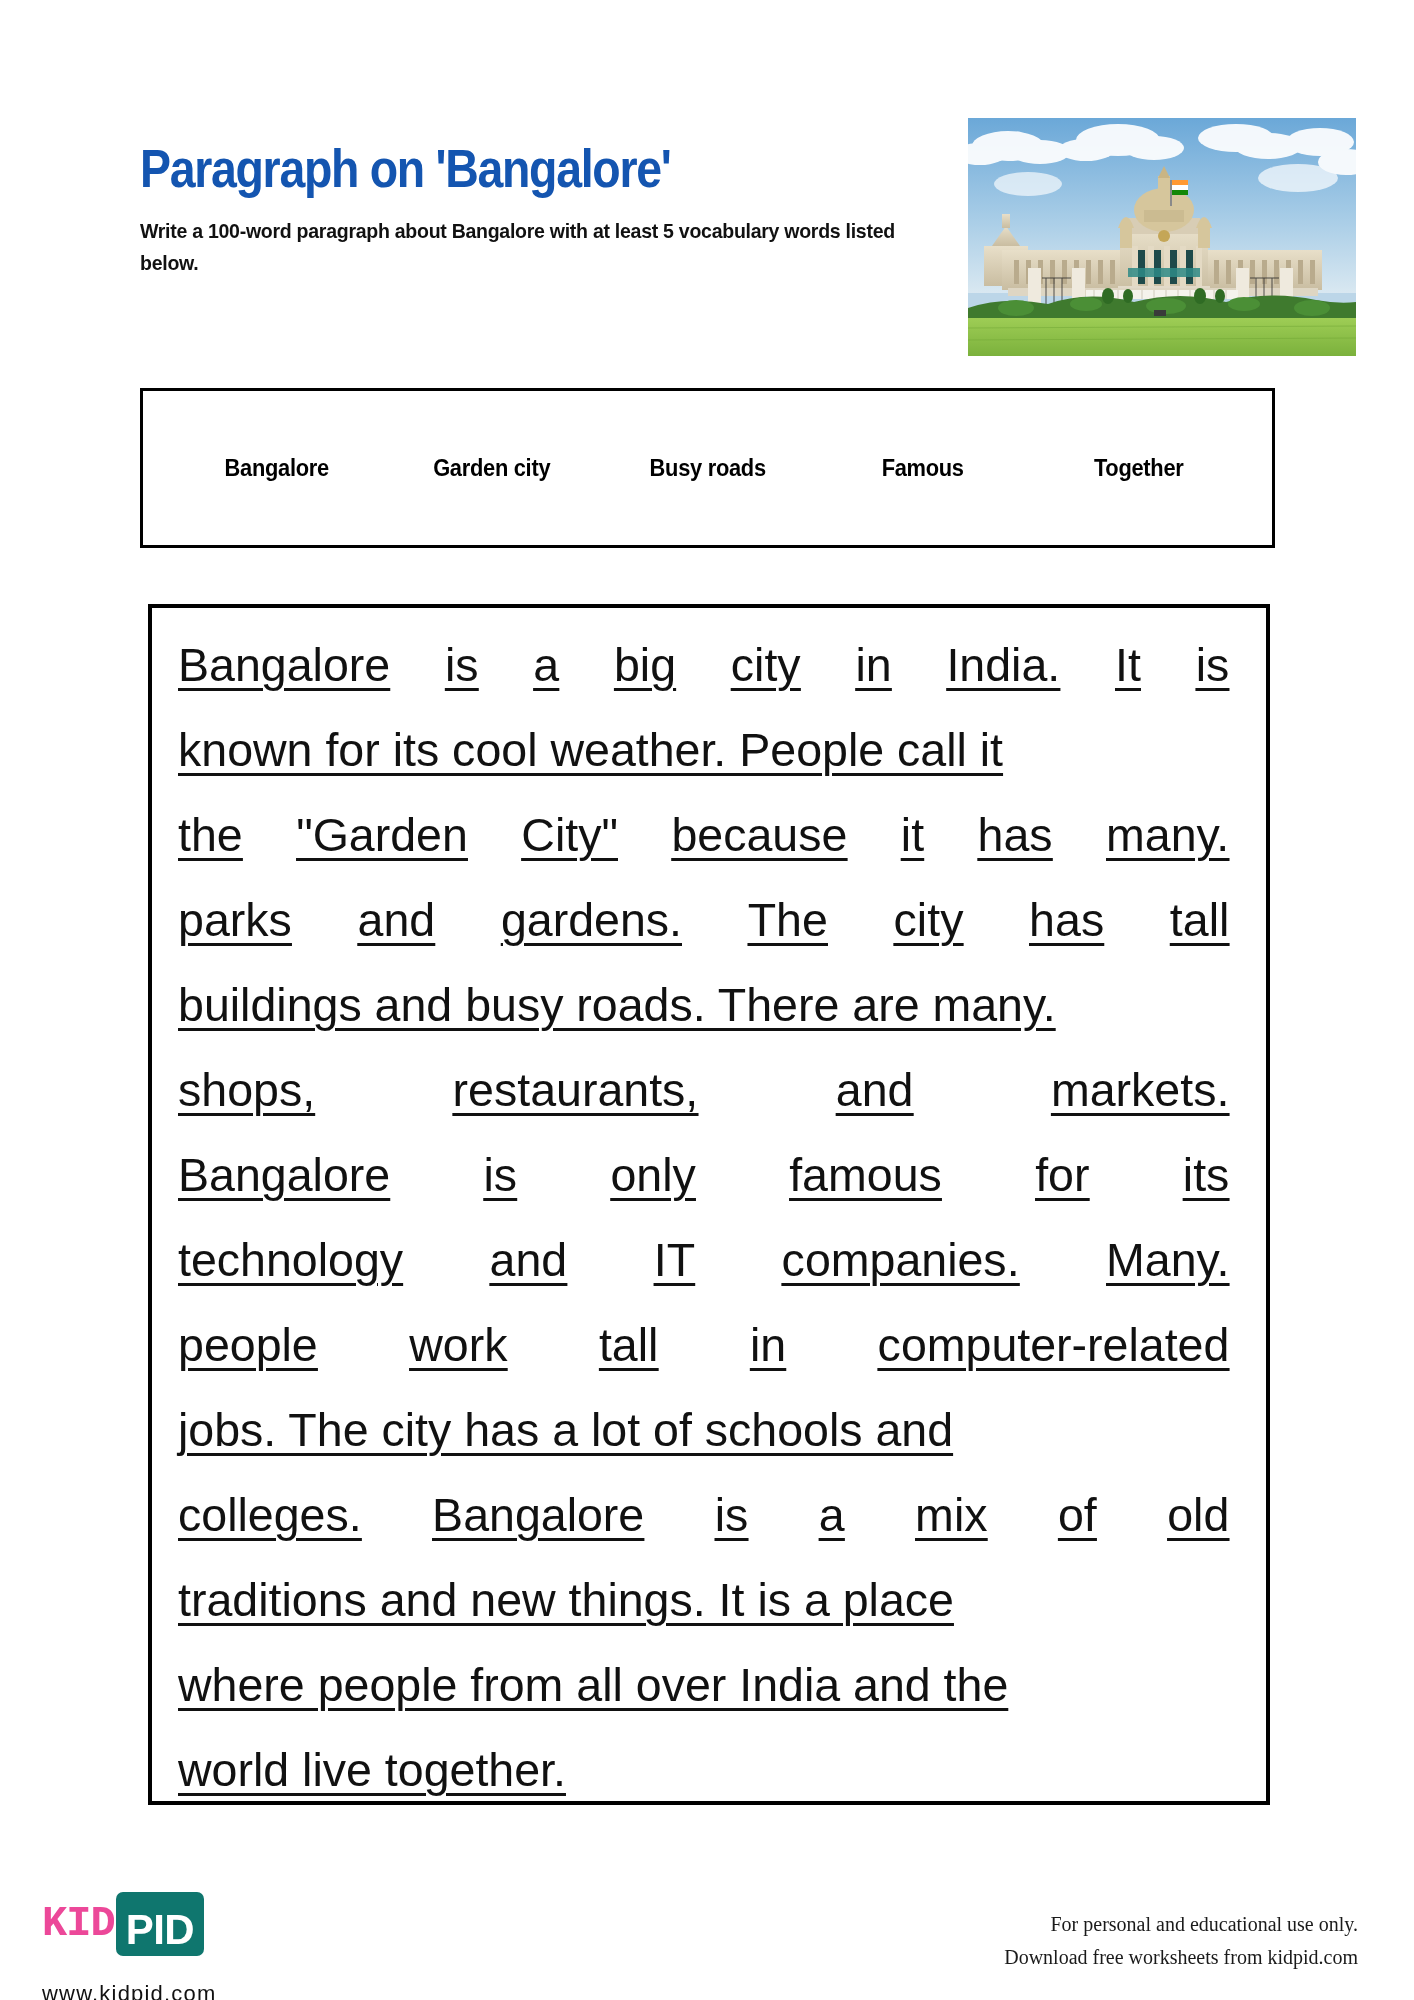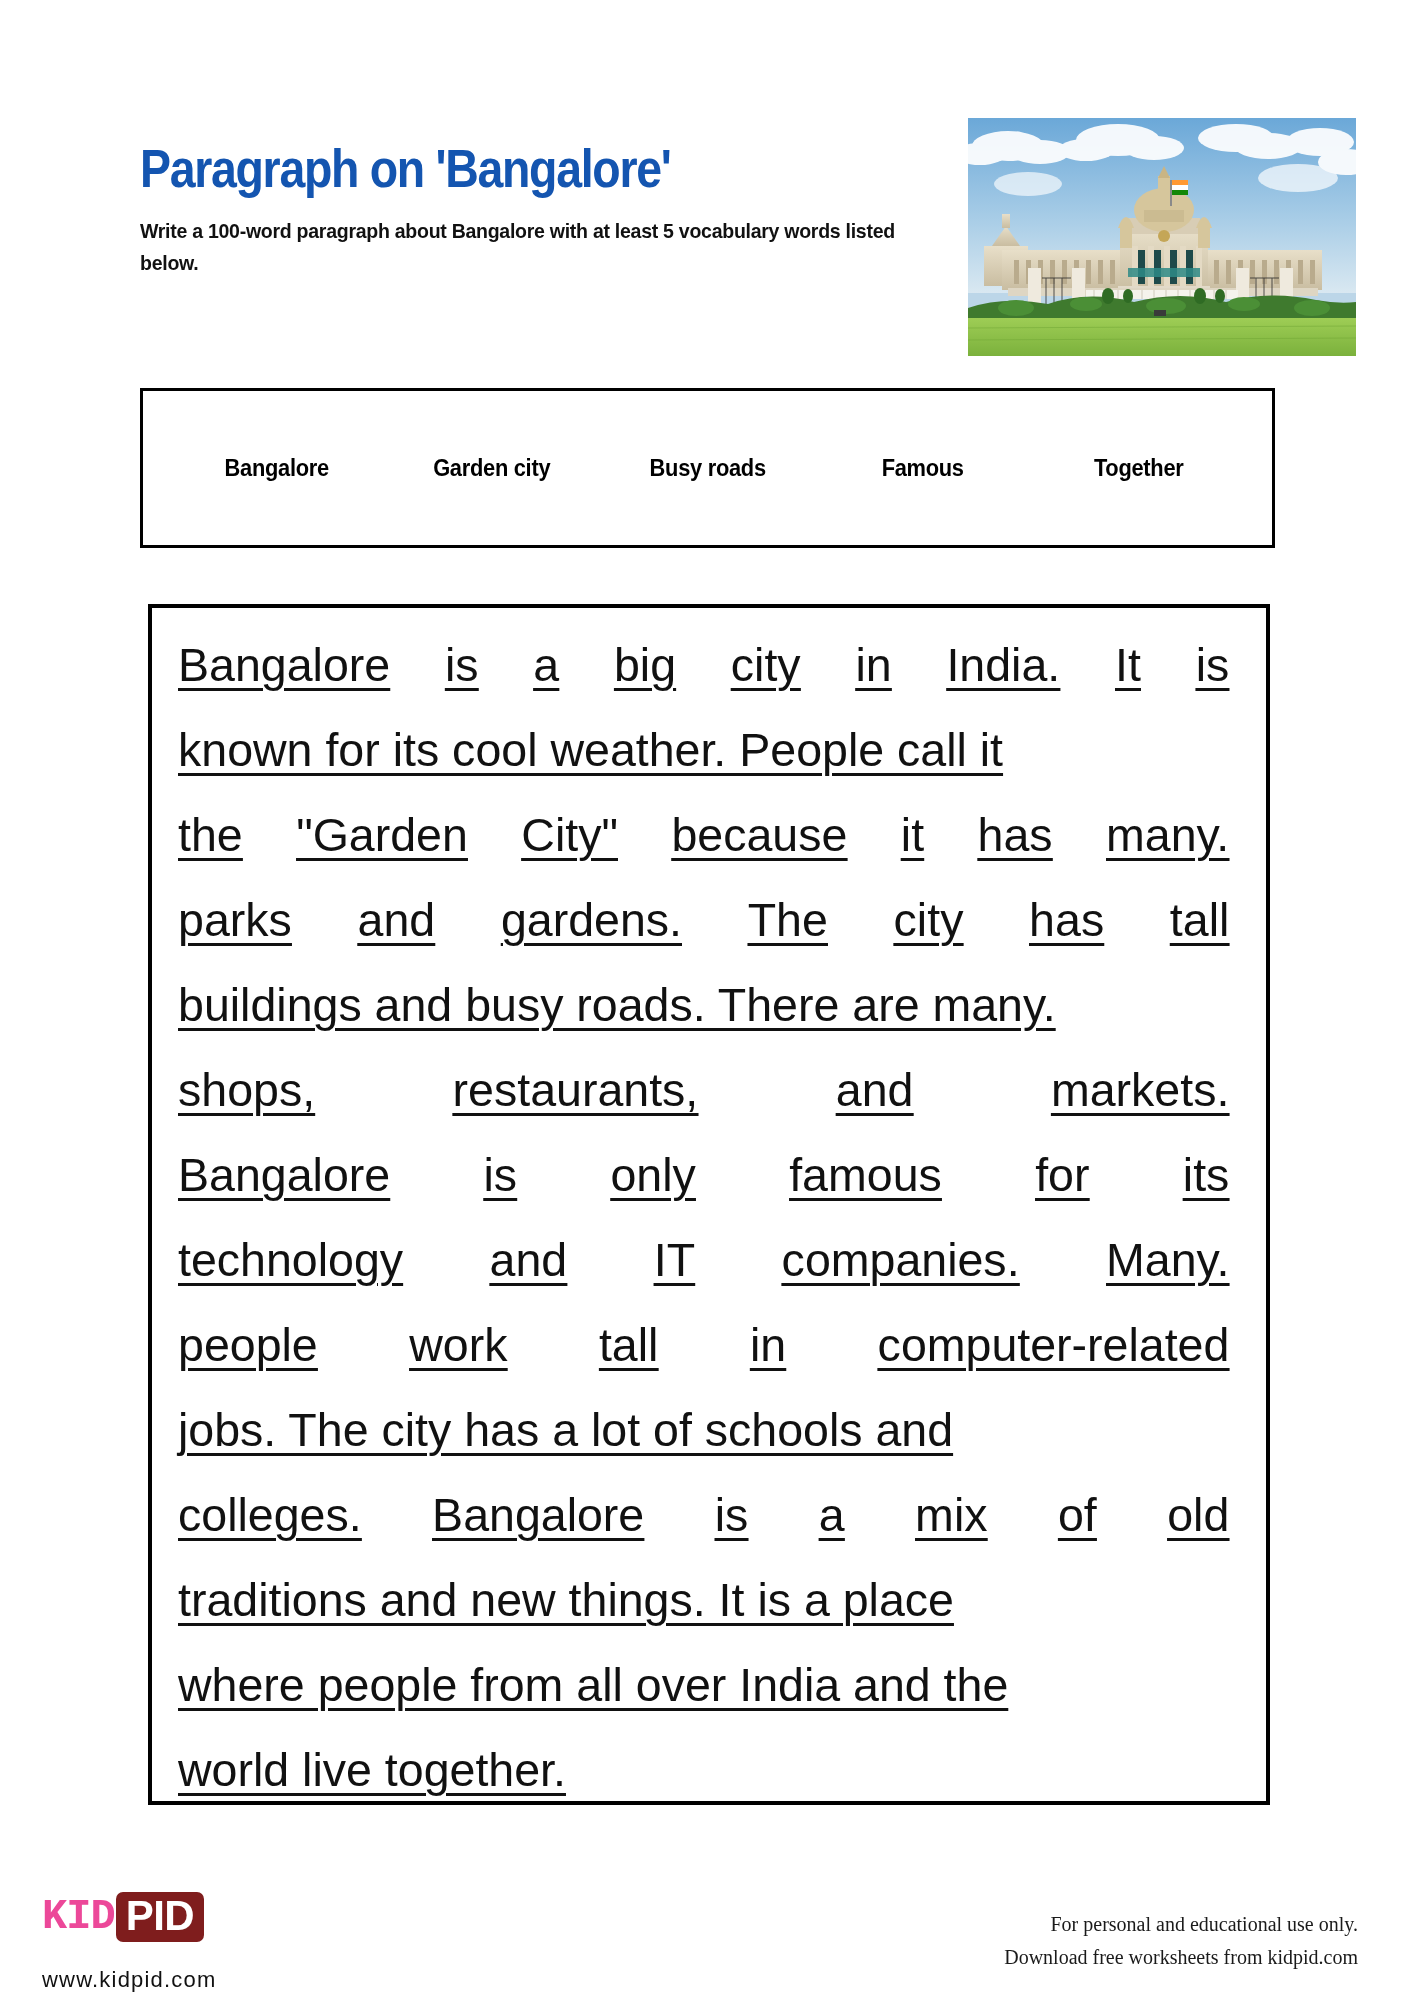--- a/index.html
+++ b/index.html
@@ -149,23 +149,23 @@
     font-weight: 700;
     font-size: 42px;
     line-height: 1;
   }
   .logo-kid {
     color: #ec4899;
     letter-spacing: -1px;
     font-family: Liberation Mono, monospace;
   }
   .logo-pid {
-    background: #7f1d1d;
+    background: #0f766e;
     color: #ffffff;
-    padding: 3px 10px 5px 10px;
+    padding: 17px 10px 5px 10px;
     border-radius: 7px;
     letter-spacing: -0.5px;
     margin-left: 1px;
   }
   .logo-url {
     margin-top: 25px;
     font-family: "Liberation Sans", sans-serif;
     font-size: 22px;
     color: #111111;
     letter-spacing: 1.2px;

